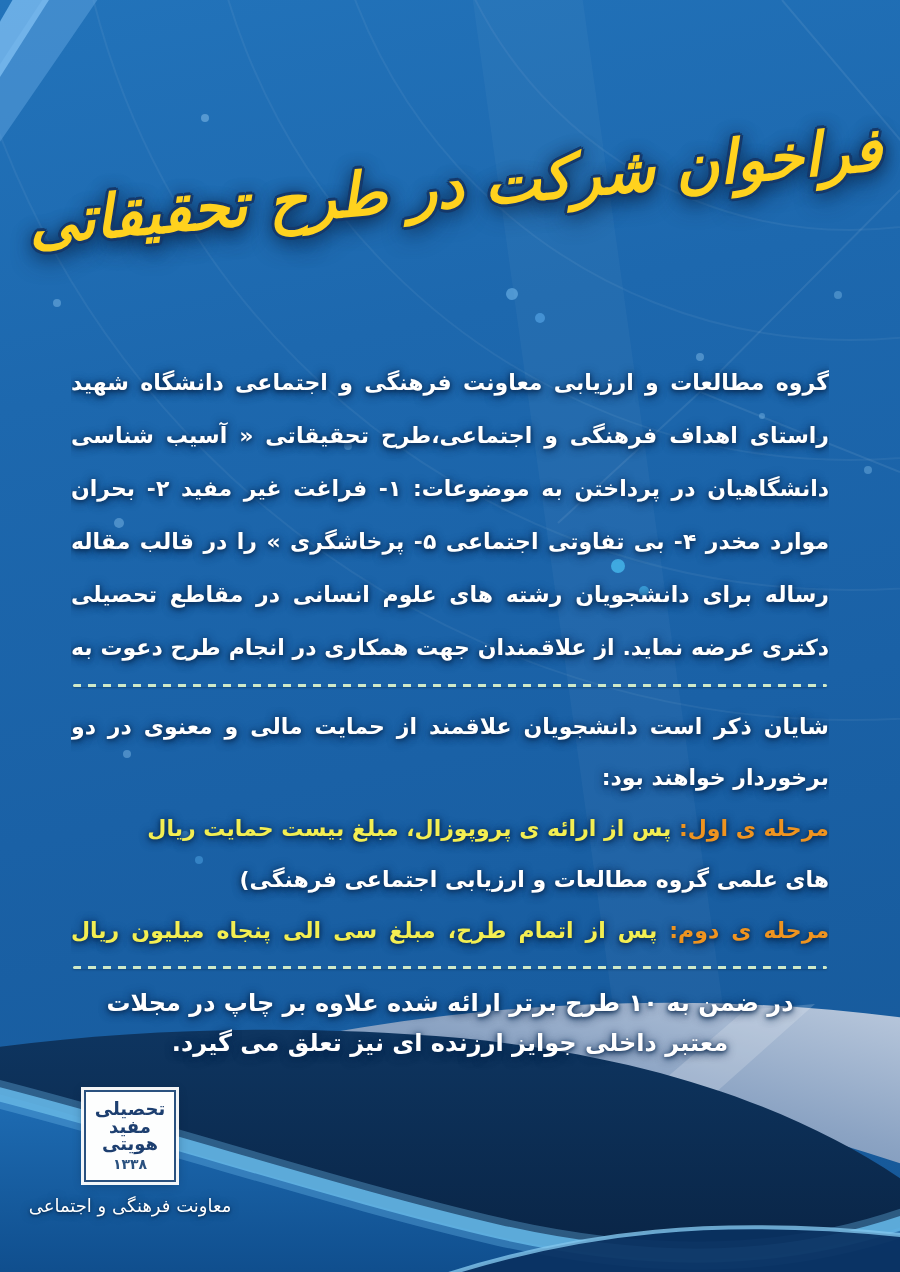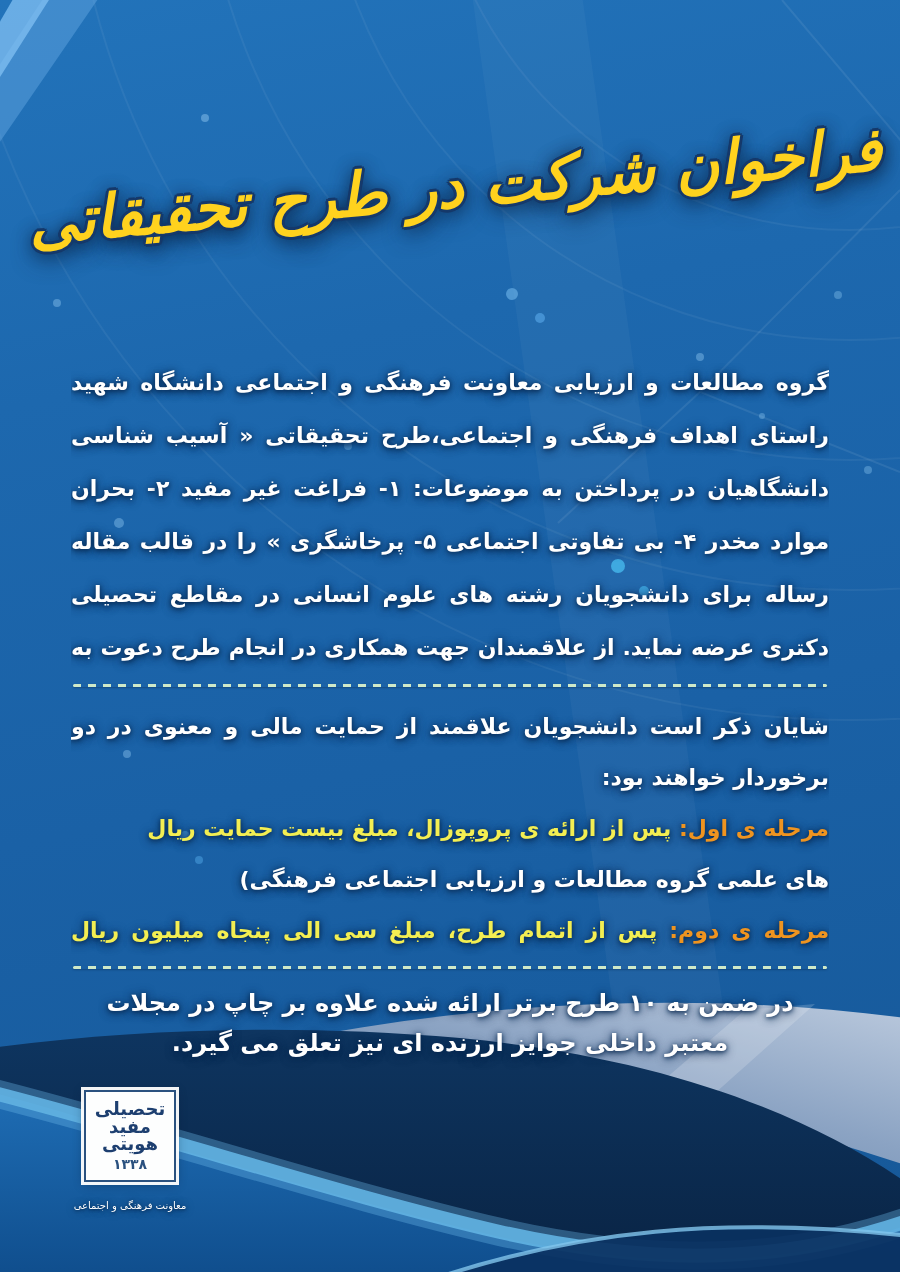--- a/index.html
+++ b/index.html
@@ -55,21 +55,21 @@
   .logo-box{
     position:absolute;left:84px;top:1090px;width:92px;height:92px;
     background:#fdfefe;border:2px solid #2a517f;box-shadow:0 0 0 3px rgba(255,255,255,.95),0 2px 10px rgba(5,25,55,.45);
     display:flex;flex-direction:column;align-items:center;justify-content:center;
     color:#1d3f70;font-weight:bold;text-align:center;direction:rtl;
   }
   .logo-box .w{font-size:18px;line-height:.98;letter-spacing:0;}
   .logo-box .year{font-size:14px;letter-spacing:3px;margin-top:3px;color:#2a517f;}
   .org{
     position:absolute;left:16px;top:1194px;width:228px;text-align:center;direction:rtl;
-    color:#fff;font-size:10px;line-height:24px;
+    color:#fff;font-size:18px;line-height:24px;
     text-shadow:0 1px 3px rgba(8,35,70,.9),0 0 8px rgba(8,35,70,.6);
   }
 </style>
 </head>
 <body>
 
 <div class="page">
 
   <svg class="layer" width="900" height="1272" viewBox="0 0 900 1272">
 

